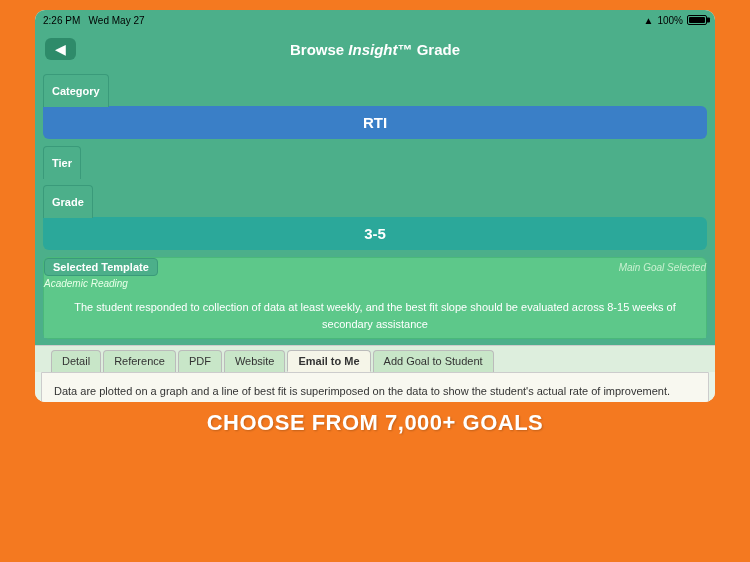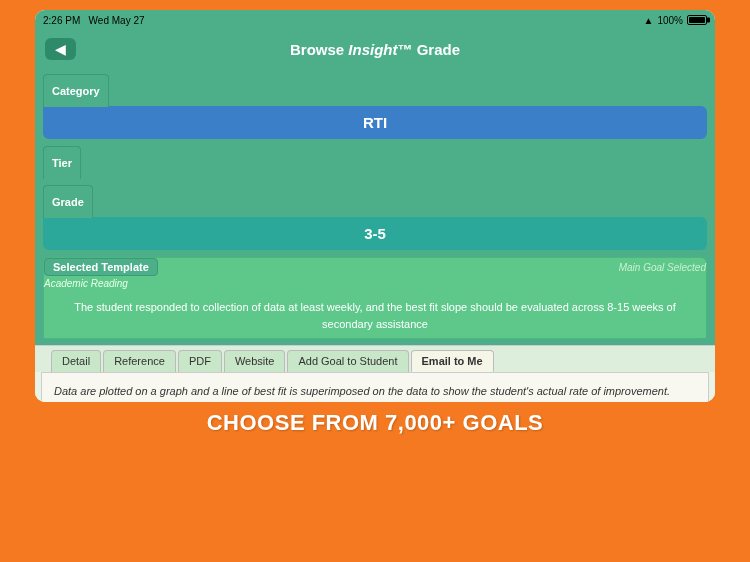--- a/index.html
+++ b/index.html
@@ -238,21 +238,20 @@
       border: 1.5px solid #ccc;
       margin: 0 6px 4px;
       border-radius: 0 0 4px 4px;
       padding: 10px 12px;
       min-height: 60px;
     }
     .tab-content-text {
       font-size: 11px;
       color: #333;
       line-height: 1.5;
-      font-style: italic;
     }
 
     
     .bottom-bar {
       background: #f0f0d8;
       display: flex;
       justify-content: space-between;
       align-items: center;
       padding: 6px 10px;
       border-top: 1px solid #ddd;
@@ -362,22 +361,22 @@
       </div>
 
     </div>
 
     <div class="tabs-container">
       <div class="tabs">
         <div class="tab">Detail</div>
         <div class="tab">Reference</div>
         <div class="tab">PDF</div>
         <div class="tab">Website</div>
+        <div class="tab active">Email to Me</div>
         <div class="tab">Add Goal to Student</div>
-        <div class="tab active">Email to Me</div>
       </div>
       <div class="tab-content">
         <div class="tab-content-text">Data are plotted on a graph and a line of best fit is superimposed on the data to show the student's actual rate of improvement.</div>
       </div>
     </div>
 
     <div class="bottom-bar">
       <div class="home-btn">
         <span>🏠</span>
       </div>

